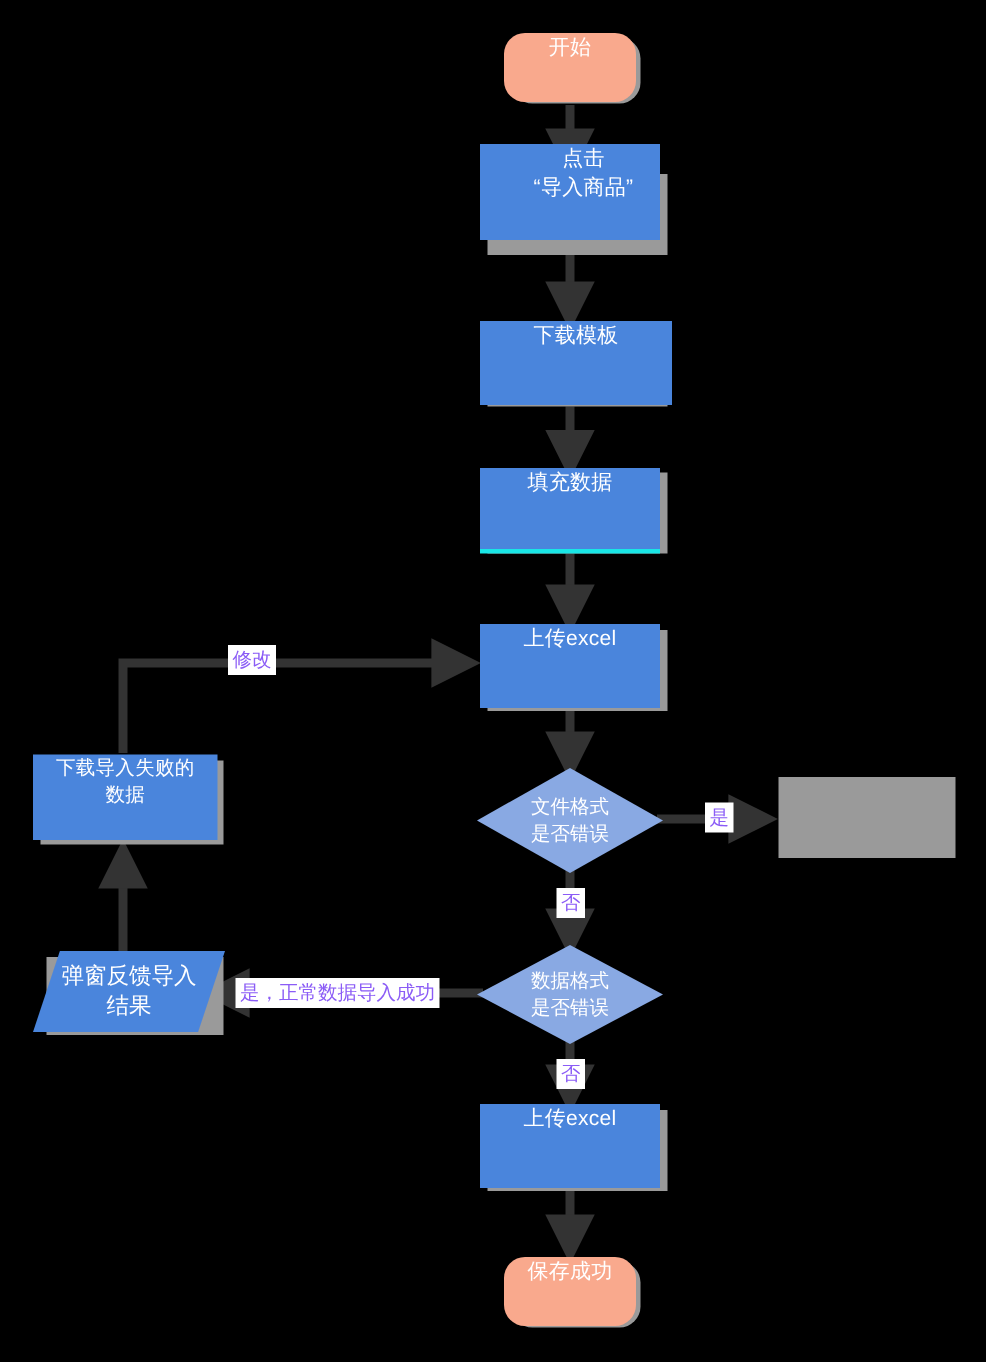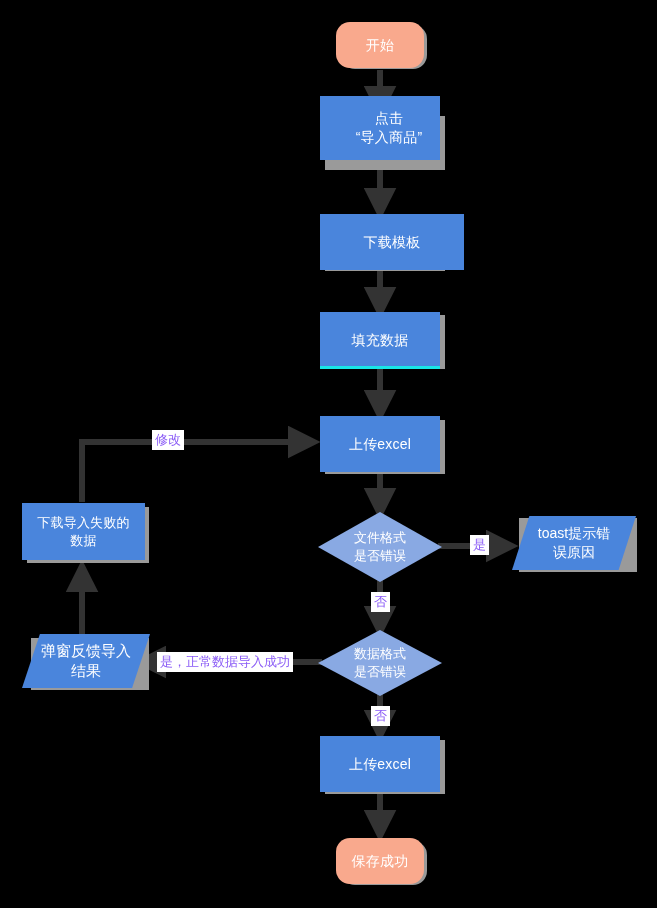--- a/index.html
+++ b/index.html
@@ -19,21 +19,20 @@
     position: absolute;
     left: 0; top: 0;
     width: 657px;
     height: 908px;
     pointer-events: none;
   }
   .node {
     position: absolute;
     box-sizing: border-box;
     display: flex;
-    align-items: center;
     justify-content: center;
     text-align: center;
     color: #ffffff;
     font-size: 14px;
     line-height: 1.35;
     letter-spacing: 0.2px;
     white-space: pre-line;
     z-index: 3;
   }
   .shadow {
@@ -152,45 +151,40 @@
 
   <div class="node terminator" style="left:336px;top:22px;width:88px;height:46px;">
     <span>开始</span>
   </div>
 
   <div class="node rect" style="left:320px;top:96px;width:120px;height:64px;padding-left:18px;">
     <span>点击
 “导入商品”</span>
   </div>
 
-  <div class="node rect" style="left:320px;top:214px;width:144px;height:56px;">
+  <div class="node rect" style="left:320px;top:214px;width:128px;height:56px;">
     <span>下载模板</span>
   </div>
 
   <div class="node rect" style="left:320px;top:312px;width:120px;height:56px;">
     <span>填充数据</span>
   </div>
   <div class="sel-underline" style="left:320px;top:366px;width:120px;"></div>
 
   <div class="node rect" style="left:320px;top:416px;width:120px;height:56px;">
     <span>上传excel</span>
   </div>
 
   <div class="diamond-wrap" style="left:318px;top:512px;width:124px;height:70px;">
     <div class="diamond-shape"></div>
     <div class="diamond-label">文件格式
 是否错误</div>
   </div>
 
   <div class="shadow" style="left:519px;top:518px;width:118px;height:54px;"></div>
-  <div class="para-wrap" style="left:512px;top:516px;width:124px;height:54px;">
-    <div class="para-shape"></div>
-    <div class="para-label">toast提示错
-误原因</div>
-  </div>
 
   <div class="diamond-wrap" style="left:318px;top:630px;width:124px;height:66px;">
     <div class="diamond-shape"></div>
     <div class="diamond-label">数据格式
 是否错误</div>
   </div>
 
   <div class="node rect" style="left:22px;top:503px;width:123px;height:57px;font-size:13px;">
     <span>下载导入失败的
 数据</span>

